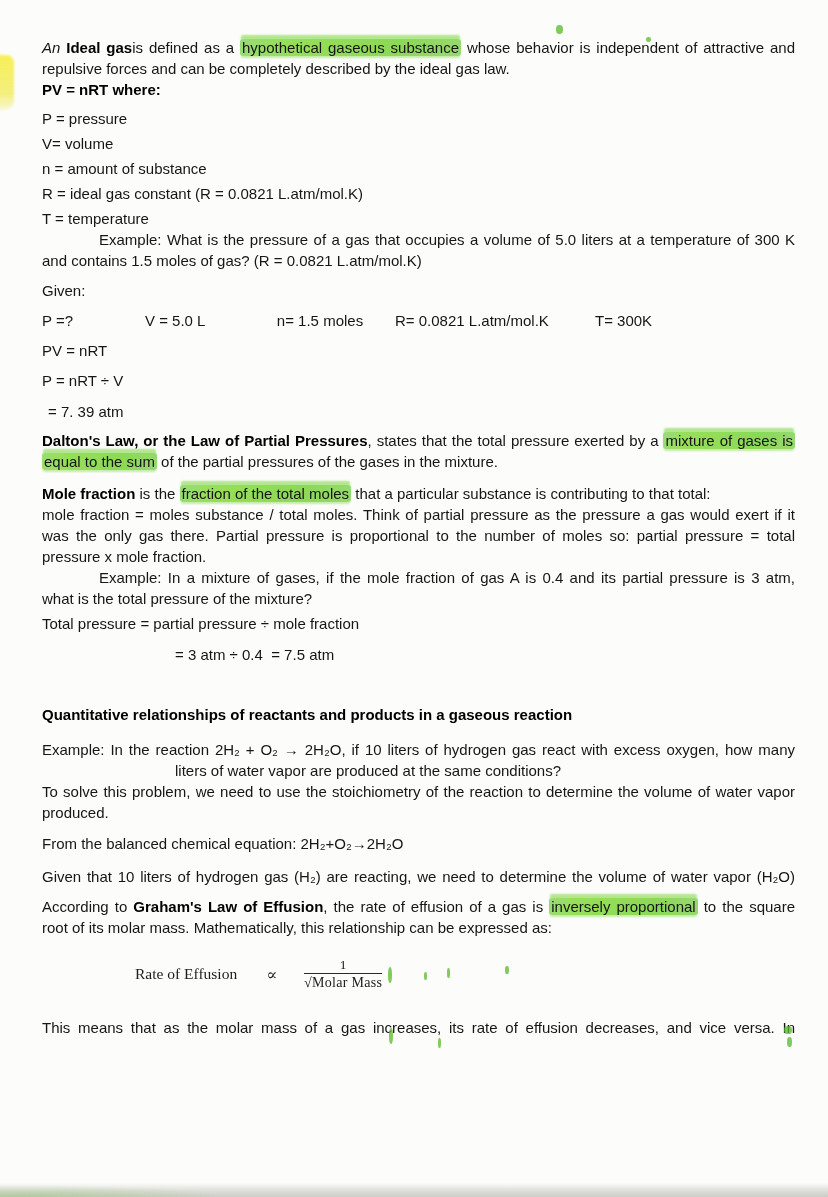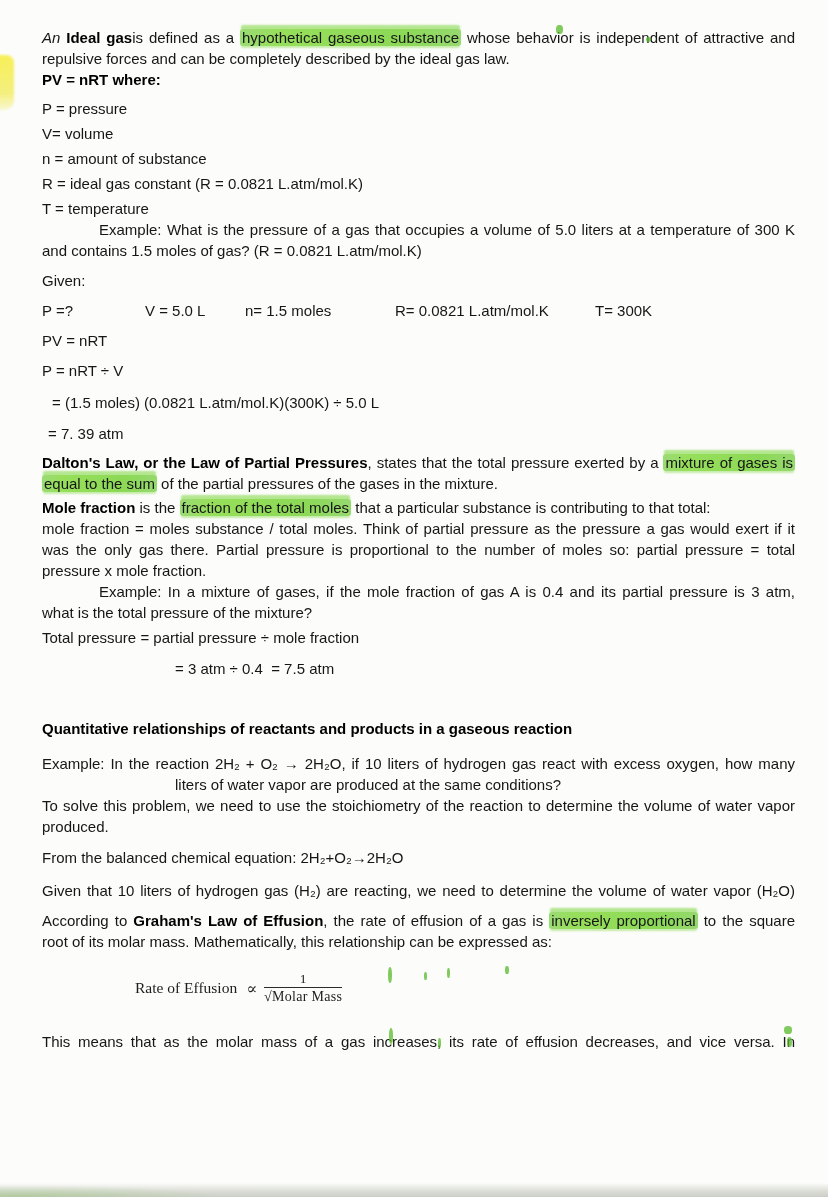--- a/index.html
+++ b/index.html
@@ -7,50 +7,50 @@
   .page {
     position:relative;
     width:828px; height:1197px;
     background:#fcfcfa;
     overflow:hidden;
     font-family:"Liberation Sans","DejaVu Sans",sans-serif;
     color:#161616;
     font-size:15px;
   }
   .doc {
-    position:absolute; top:27px; left:42px;
+    position:absolute; top:37px; left:42px;
     width:753px;
   }
   .l { line-height:21px; min-height:21px; white-space:pre-wrap; }
   .b { font-weight:bold; color:#000; }
   .i { font-style:italic; }
   .hl {
     background:linear-gradient(100deg, rgba(96,198,38,.62), rgba(133,218,62,.85) 18%, rgba(112,208,46,.8) 72%, rgba(96,198,38,.65));
     box-shadow:0 -5px 2px -1px rgba(118,212,52,.55), 0 3px 2px -1px rgba(118,212,52,.4);
     border-radius:3px;
     padding:0 2px;
     box-decoration-break:clone;
     -webkit-box-decoration-break:clone;
   }
   .just { text-align:justify; text-align-last:justify; }
   
   .ind-tab { padding-left:57px; }
   .ind-sol { padding-left:10px; }
   .ind-sol2 { padding-left:6px; }
   .ind-mid { padding-left:133px; }
-  .ind-frm { padding-left:93px; }
+  .ind-frm { padding-left:93px;gap:20px; }
   
-  .g4{margin-top:4px}.g5{margin-top:3px}.g8{margin-top:8px}.g9{margin-top:9px}
+  .g4{margin-top:4px}.g5{margin-top:11px}.g8{margin-top:8px}.g9{margin-top:9px}
   .g10{margin-top:10px}.g11{margin-top:11px}.g12{margin-top:12px}.g14{margin-top:14px}
   .g17{margin-top:17px}.g26{margin-top:24px}.g39{margin-top:39px}
   
   .given-row { display:flex; line-height:21px; }
   .given-row span:nth-child(1){ width:103px; }
   .given-row span:nth-child(2){ width:100px; }
-  .given-row span:nth-child(3){ width:150px; }
+  .given-row span:nth-child(3){ width:150px;text-align:center; }
   .given-row span:nth-child(4){ width:200px; }
   
   .formula { font-family:"Liberation Serif","DejaVu Serif",serif; font-size:15.5px; color:#1d1d1d; display:flex; align-items:center; height:38px; }
   .formula .prop { margin:0 7px 0 9px; font-size:16px; }
   .frac { display:inline-block; text-align:center; line-height:1; vertical-align:middle; }
   .frac .num { display:block; border-bottom:1.5px solid #2a2a2a; padding:0 6px 2px; font-size:13.5px; }
   .frac .den { display:block; padding-top:2px; font-size:14px; letter-spacing:.3px; }
   
   .edge-yellow {
     position:absolute; left:-5px; top:55px; width:19px; height:55px;
@@ -87,21 +87,20 @@
       <div class="l g9"><span>Given:</span></div>
       <div class="given-row g9">
         <span>P =?</span>
         <span>V = 5.0 L</span>
         <span>n= 1.5 moles</span>
         <span>R= 0.0821 L.atm/mol.K</span>
         <span>T= 300K</span>
       </div>
       <div class="l g9"><span>PV = nRT</span></div>
       <div class="l g9"><span>P = nRT ÷ V</span></div>
-      <div class="l g11 ind-sol"><span>= (1.5 moles) (0.0821 L.atm/mol.K)(300K) ÷ 5.0 L</span></div>
       <div class="l g10 ind-sol2"><span>= 7. 39 atm</span></div>
       <div class="l g8 just"><span class="b">Dalton's Law, or the Law of Partial Pressures</span><span>, states that the total pressure exerted by a </span><span class="hl">mixture of gases is</span></div>
       <div class="l "><span class="hl">equal to the sum</span><span> of the partial pressures of the gases in the mixture.</span></div>
       <div class="l g5"><span class="b">Mole fraction</span><span> is the </span><span class="hl">fraction of the total moles</span><span> that a particular substance is contributing to that total:</span></div>
       <div class="l just"><span>mole fraction = moles substance / total moles. Think of partial pressure as the pressure a gas would exert if it</span></div>
       <div class="l just"><span>was the only gas there. Partial pressure is proportional to the number of moles so: partial pressure = total</span></div>
       <div class="l "><span>pressure x mole fraction.</span></div>
       <div class="l ind-tab just"><span>Example: In a mixture of gases, if the mole fraction of gas A is 0.4 and its partial pressure is 3 atm,</span></div>
       <div class="l "><span>what is the total pressure of the mixture?</span></div>
       <div class="l g4"><span>Total pressure = partial pressure ÷ mole fraction</span></div>

